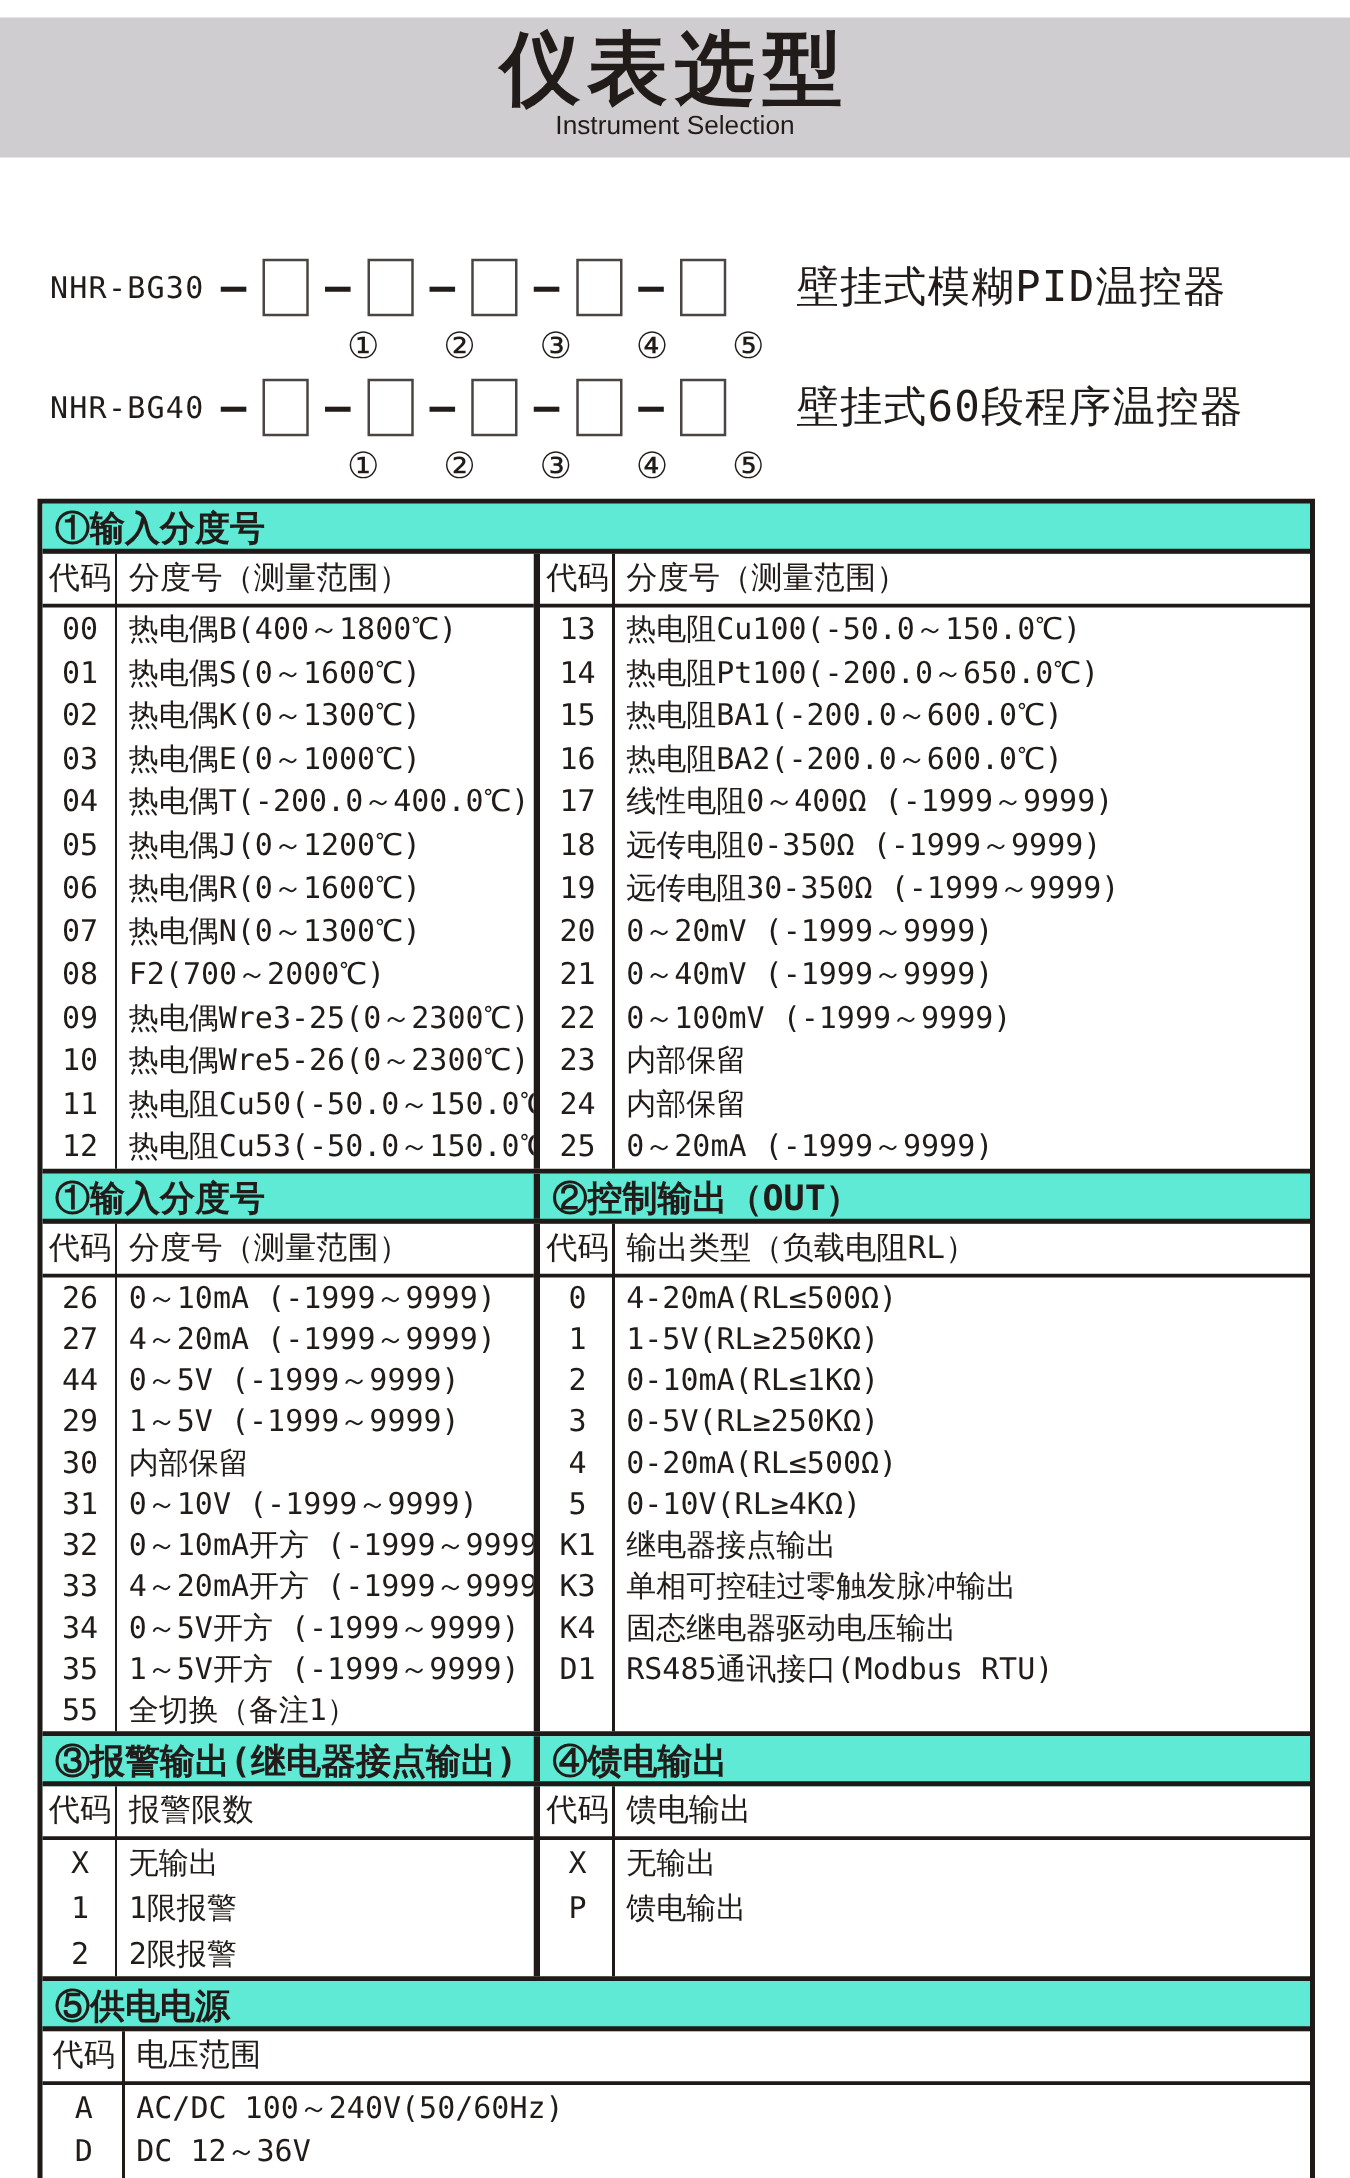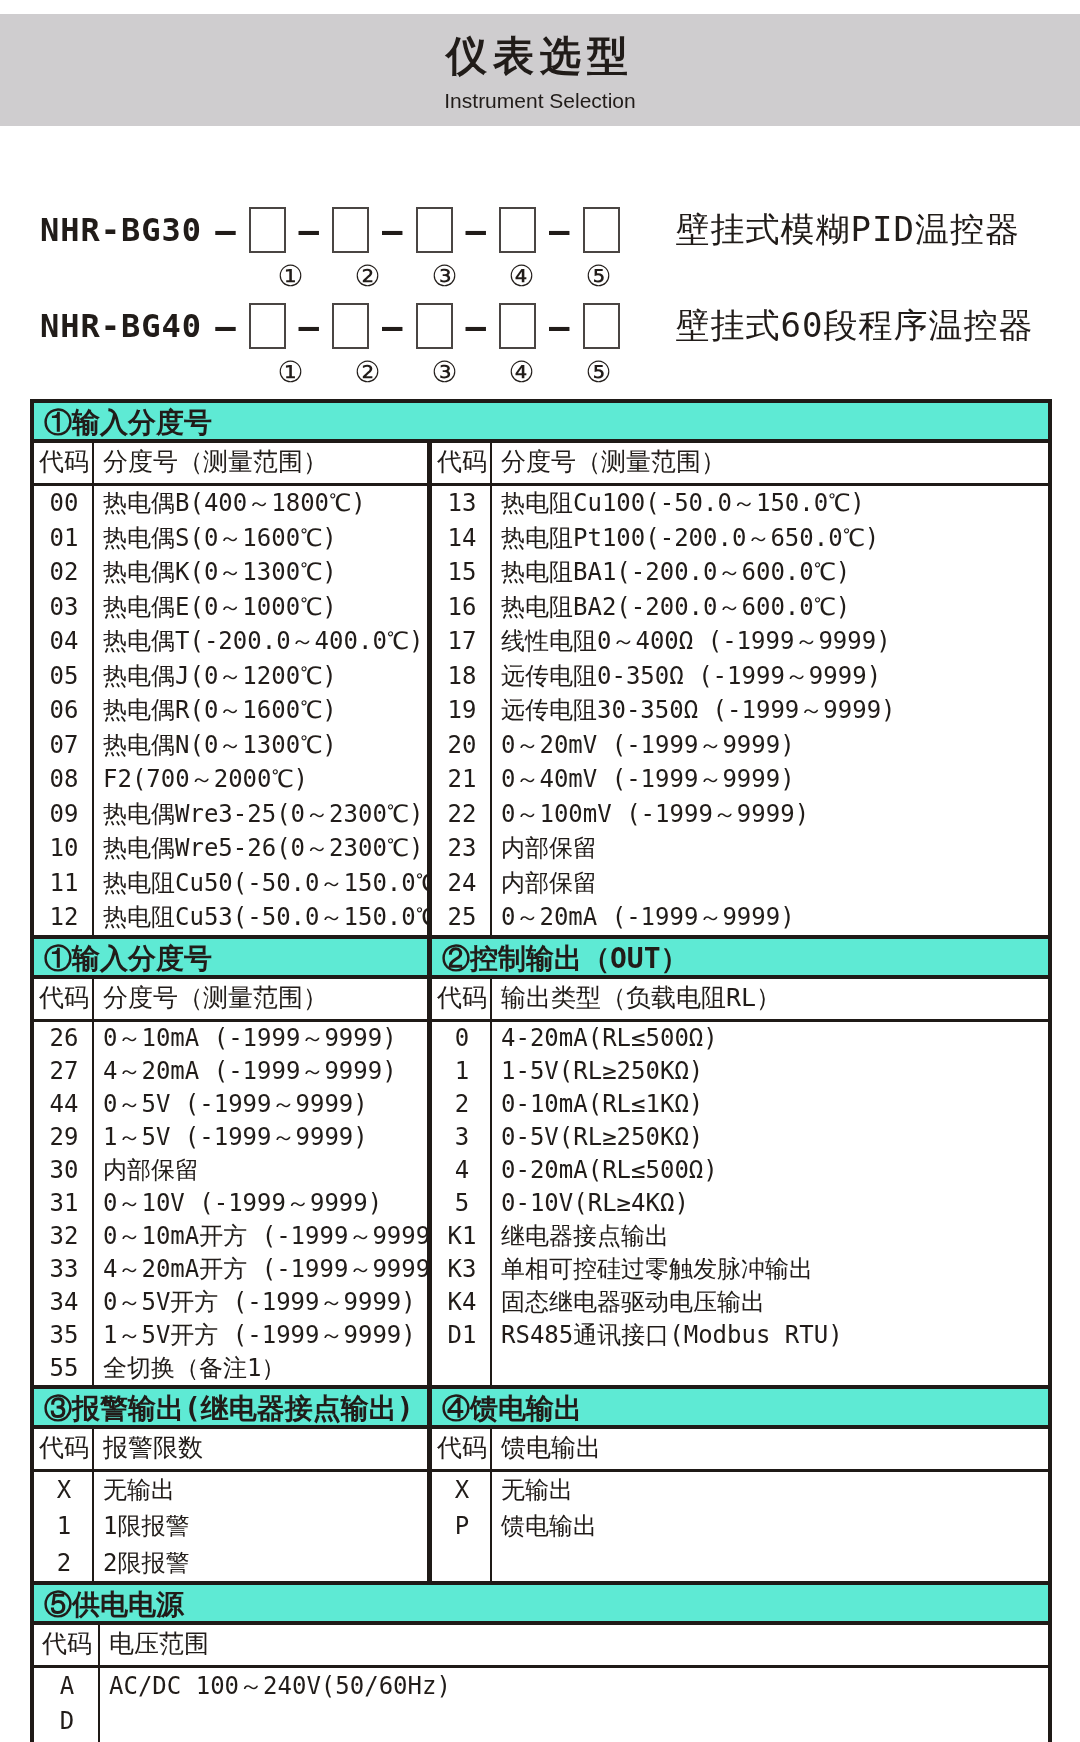--- a/index.html
+++ b/index.html
@@ -8,32 +8,32 @@
     width:1080px; min-height:1742px; margin:0 auto; position:relative;
     font-family:"DejaVu Sans Mono","Liberation Mono",monospace;
     color:#211c19;
   }
   
   .band-top {
     margin-top:14px; height:112px; background:#cfcdcf;
     text-align:center; overflow:hidden;
   }
   .band-top .title {
-    font-size:41px; font-weight:bold; letter-spacing:6px;
+    font-size:64px; font-weight:bold; letter-spacing:6px;
     padding-top:12px; line-height:60px;
     font-family:"DejaVu Sans","Liberation Sans",sans-serif;
   }
   .band-top .subtitle {
     font-size:21px; line-height:26px; margin-top:2px;
     font-family:"Liberation Sans","DejaVu Sans",sans-serif;
   }
   
   .models { padding:78px 0 0 40px; }
   .model-row { display:flex; align-items:center; height:52px; }
-  .mname { font-size:32px; font-weight:bold; letter-spacing:1px; white-space:nowrap; }
+  .mname { font-size:24px; font-weight:normal; letter-spacing:1px; white-space:nowrap; }
   .mdash { font-size:34px; font-weight:bold; margin:0 13px; line-height:46px; }
   .slot { width:37px; height:46px; border:2px solid #4a4543; background:#fff; flex-shrink:0; }
   .mdesc {
     font-size:34px; margin-left:56px; letter-spacing:1px; white-space:nowrap;
     font-weight:500;
   }
   .circles { display:flex; margin-left:212px; height:36px; margin-top:3px; }
   .circ { width:77px; text-align:center; font-size:29px; line-height:34px; }
   .model-row.second { margin-top:5px; }
   
@@ -443,19 +443,20 @@
           <span class="cell code">代码</span>
           <span class="cell desc">电压范围</span>
         </div>
         <div class="rows s5">
             <div class="trow">
               <span class="cell code">A</span>
               <span class="cell desc">AC/DC 100～240V(50/60Hz)</span>
             </div>
             <div class="trow">
               <span class="cell code">D</span>
+              <span class="cell desc">DC 12～36V</span>
             </div>
           </div>
       </div>
     </div>
   </div>
 
 </div>
 
 </body></html>

